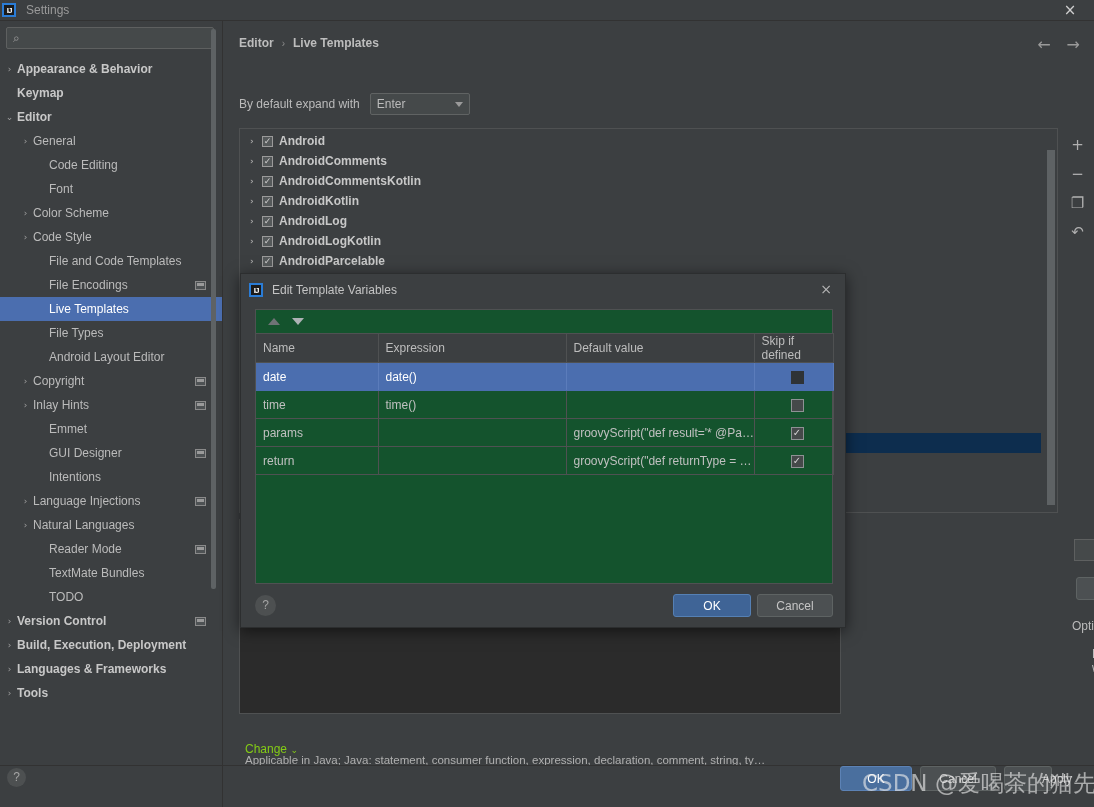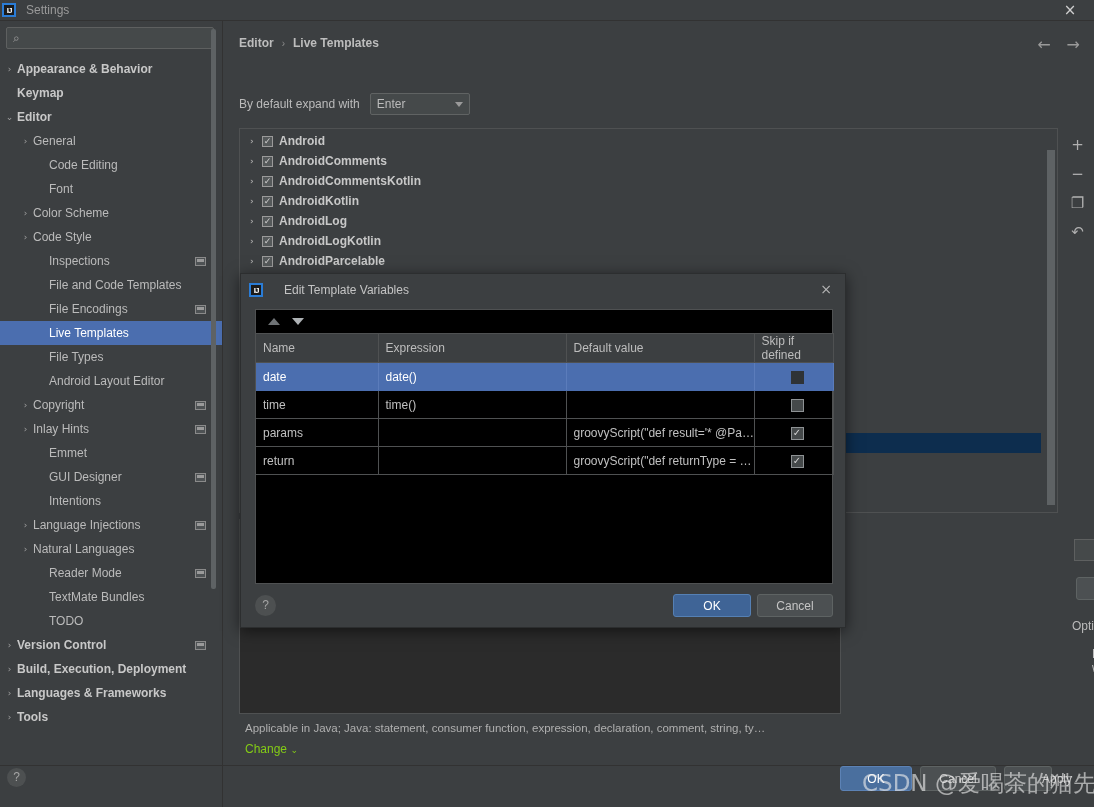--- a/index.html
+++ b/index.html
@@ -214,29 +214,29 @@
   }
   .dlg-title {
     height:31px; display:flex; align-items:center; padding-left:8px;
     font-size:12px; color:#c4c4c4; position:relative;
   }
   .dlg-logo {
     width:14px; height:14px; border:2px solid #2a7cd6; background:#1b1b1b;
     color:#fff; font-size:8px; font-weight:bold; letter-spacing:-1px;
     display:flex; align-items:flex-end; justify-content:center; line-height:8px;
   }
-  .dlg-title .t { margin-left:21px; }
+  .dlg-title .t { margin-left:9px; }
   .dlg-close {
     position:absolute; right:11px; top:7px; width:16px; height:16px;
     color:#b4b4b4; font-size:14px; line-height:16px; text-align:center;
     font-family:"DejaVu Sans", sans-serif;
   }
   .dlg-table-wrap {
     position:absolute; left:14px; top:35px; width:578px; height:275px;
-    background:#000000; border:1px solid #4f5152;
+    background:#14532d; border:1px solid #4f5152;
   }
   .sort-bar { height:23px; display:flex; align-items:center; gap:12px; padding-left:12px; }
   .tri-up { width:0;height:0;border-left:6px solid transparent;border-right:6px solid transparent;border-bottom:7px solid #6f7376; }
   .tri-down { width:0;height:0;border-left:6px solid transparent;border-right:6px solid transparent;border-top:7px solid #aeb2b5; }
   table.vars { width:100%; border-collapse:collapse; table-layout:fixed; }
   table.vars th {
     height:24px; background:#3c3f41; color:#bdbdbd; font-weight:normal;
     font-size:12px; text-align:left; padding-left:7px;
     border-top:1px solid #4f5152; border-bottom:1px solid #4f5152;
     border-right:1px solid #4f5152;
@@ -317,25 +317,20 @@
         <div class="tree-item lvl1">
           <span class="arr">›</span>
           <span class="lbl">Color Scheme</span>
         </div>
         <div class="tree-item lvl1">
           <span class="arr">›</span>
           <span class="lbl">Code Style</span>
         </div>
         <div class="tree-item lvl2">
           <span class="arr none"></span>
-          <span class="lbl">Inspections</span>
-          <span class="badge-icon"></span>
-        </div>
-        <div class="tree-item lvl2">
-          <span class="arr none"></span>
           <span class="lbl">File and Code Templates</span>
         </div>
         <div class="tree-item lvl2">
           <span class="arr none"></span>
           <span class="lbl">File Encodings</span>
           <span class="badge-icon"></span>
         </div>
         <div class="tree-item lvl2 selected">
           <span class="arr none"></span>
           <span class="lbl">Live Templates</span>
@@ -505,21 +500,21 @@
     <div class="edit-vars-btn">Edit variables</div>
     <div class="options-head">
       <span>Options</span>
 
     </div>
     <div class="expand-with-row">
       <span>Expand with</span>
 
     </div>
 
-    <div class="applicable" style="left:22px; top:701px;">Applicable in Java; Java: statement, consumer function, expression, declaration, comment, string, ty…</div>
+    <div class="applicable" style="left:22px; top:733px;">Applicable in Java; Java: statement, consumer function, expression, declaration, comment, string, ty…</div>
     <div class="change-link" style="left:22px; top:721px;">
       <span>Change</span>
       <span class="chev">⌄</span>
     </div>
   </div>
 
   <div class="bottom-divider"></div>
   <div class="btn primary" style="left:840px; top:766px; width:72px;">OK</div>
   <div class="btn normal" style="left:920px; top:766px; width:76px;">Cancel</div>
   <div class="btn normal" style="left:1004px; top:766px; width:48px;padding-left:37px;">Apply</div>

